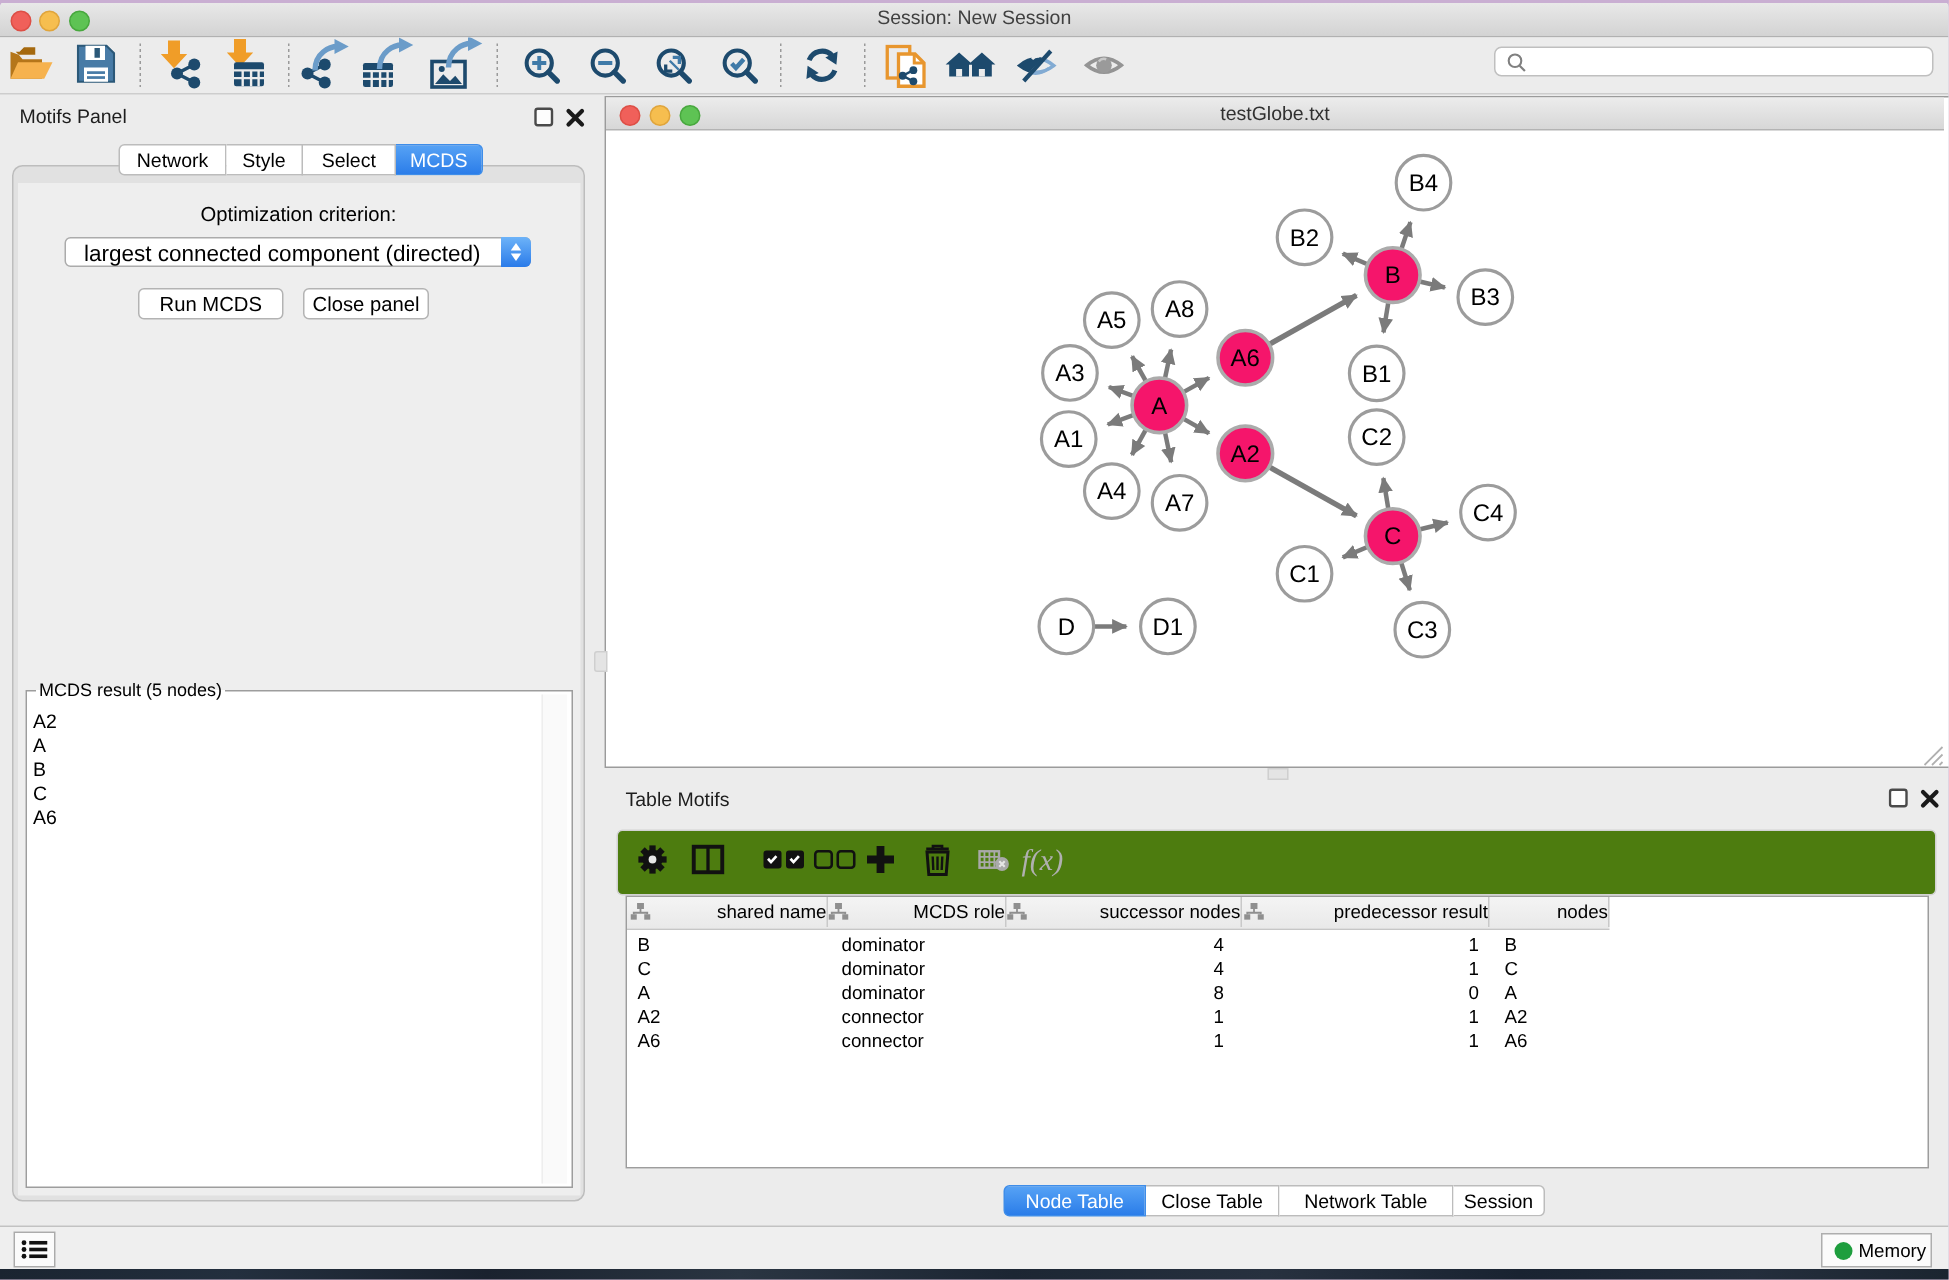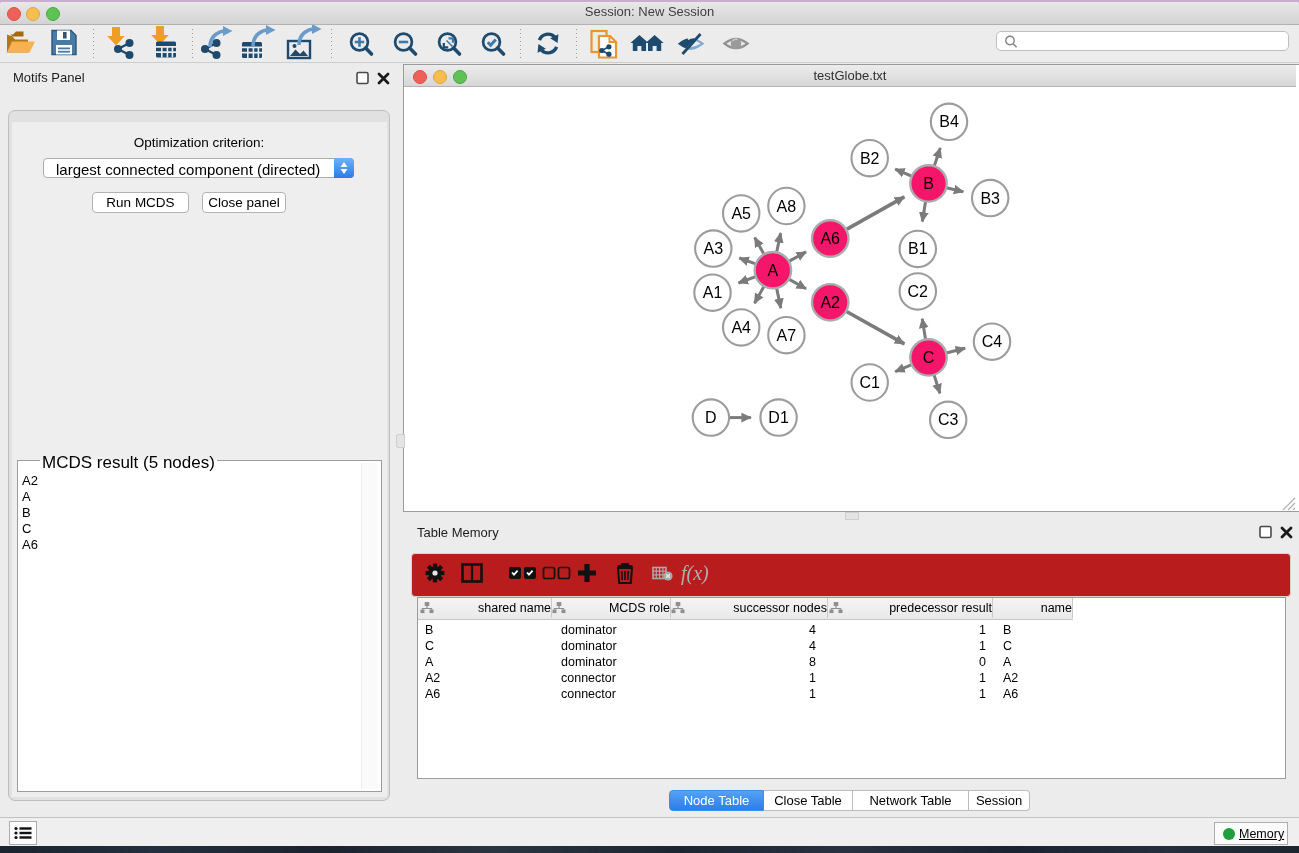--- a/index.html
+++ b/index.html
@@ -35,33 +35,33 @@
   #dropdown{position:absolute;left:43px;top:158px;width:311px;height:20px;background:#fff;
     border:1px solid #ababab;border-radius:4px;box-sizing:border-box;}
   #dd-text{position:absolute;left:12px;top:2px;font-size:15px;color:#000;}
   #dd-btn{position:absolute;right:-1px;top:-1px;width:20px;height:20px;
     background:linear-gradient(#6db3f8,#2a7be9);}
   .btn{position:absolute;height:21px;background:#fff;border:1px solid #b3b3b3;border-radius:4px;
     box-sizing:border-box;font-size:13.5px;text-align:center;line-height:19px;color:#000;}
   
   #mcds-box{position:absolute;left:17px;top:460px;width:365px;height:332px;background:#fff;
     border:1px solid #9d9d9d;box-sizing:border-box;}
-  #mcds-label{position:absolute;left:40px;top:453px;font-size:17px;color:#000;
+  #mcds-label{position:absolute;left:24px;top:453px;font-size:12px;color:#000;
     background:linear-gradient(#eeeeee 0 7px,#ffffff 7px);padding:0 2px;}
   #mcds-list{position:absolute;left:22px;top:473px;font-size:13px;color:#000;line-height:16px;}
   #mcds-scroll{position:absolute;right:3px;top:2px;width:16px;height:326px;background:#fafafa;border-left:1px solid #eeeeee;}
   
   #netwin{position:absolute;left:403px;top:64px;width:1064px;height:448px;background:#fff;
     border:1px solid #9b9b9b;box-sizing:border-box;}
   #net-titlebar{position:absolute;left:0;top:0;width:892px;height:21px;
     background:linear-gradient(#ececec,#d7d7d7);border-bottom:1px solid #b3b3b3;}
   #net-title{position:absolute;top:3px;left:0;width:892px;text-align:center;font-size:13px;color:#303030;}
   
   #tp-title{position:absolute;left:417px;top:525px;font-size:13px;color:#1d1d1d;}
-  #tp-toolbar{position:absolute;left:411px;top:553px;width:880px;height:44px;background:#b91c1c;
+  #tp-toolbar{position:absolute;left:411px;top:553px;width:880px;height:44px;background:#4d7c0f;
     border:1px solid #d2d2d2;border-radius:4px;box-sizing:border-box;}
   #tbl{position:absolute;left:417px;top:597px;width:869px;height:182px;background:#fff;
     border:1px solid #9d9d9d;box-sizing:border-box;}
   #tbl-head{position:absolute;left:0;top:0;width:655px;height:21px;
     background:linear-gradient(#f4f4f4,#e9e9e9);border-bottom:1px solid #c6c6c6;}
   .hcell{position:absolute;top:0;height:20px;border-right:1px solid #c9c9c9;
     font-size:12.5px;color:#000;text-align:right;line-height:20px;}
   .trow{position:absolute;font-size:12.5px;color:#000;height:16px;line-height:16px;}
   
   
@@ -236,20 +236,26 @@
       </svg>
     <div class="vsep" style="left:93px"></div>
     <div class="vsep" style="left:192px"></div>
     <div class="vsep" style="left:331px"></div>
     <div class="vsep" style="left:520px"></div>
     <div class="vsep" style="left:576px"></div>
     <div id="searchbox"></div>
   </div>
 
   <div id="cp-title">Motifs Panel</div>
+  <div class="tabrow" style="left:79px;top:96px;">
+    <div class="tab first" style="width:72px;">Network</div>
+    <div class="tab" style="width:51px;">Style</div>
+    <div class="tab" style="width:62px;">Select</div>
+    <div class="tab sel last" style="width:58px;">MCDS</div>
+  </div>
   <div id="cp-outer"></div>
   <div id="cp-inner"></div>
   <div id="optlabel">Optimization criterion:</div>
   <div id="dropdown">
     <div id="dd-text">largest connected component (directed)</div>
     <div id="dd-btn" style="border-radius:0 4px 4px 0;"><svg width="20" height="20">
           <path d="M10,4 l3.5,5 l-7,0 z" fill="#fff"></path>
           <path d="M10,16 l3.5,-5 l-7,0 z" fill="#fff"></path>
         </svg></div>
   </div>
@@ -331,21 +337,21 @@
 <text x="523.5" y="275.9" font-size="16" fill="#000" text-anchor="middle" font-family="Liberation Sans, sans-serif">C</text>
 <text x="464.7" y="301.0" font-size="16" fill="#000" text-anchor="middle" font-family="Liberation Sans, sans-serif">C1</text>
 <text x="512.8" y="209.9" font-size="16" fill="#000" text-anchor="middle" font-family="Liberation Sans, sans-serif">C2</text>
 <text x="543.2" y="338.3" font-size="16" fill="#000" text-anchor="middle" font-family="Liberation Sans, sans-serif">C3</text>
 <text x="587.0" y="260.2" font-size="16" fill="#000" text-anchor="middle" font-family="Liberation Sans, sans-serif">C4</text>
 <text x="305.9" y="336.1" font-size="16" fill="#000" text-anchor="middle" font-family="Liberation Sans, sans-serif">D</text>
 <text x="373.6" y="336.1" font-size="16" fill="#000" text-anchor="middle" font-family="Liberation Sans, sans-serif">D1</text>
 </svg></div>
   </div>
 
-  <div id="tp-title">Table Memory</div>
+  <div id="tp-title">Table Motifs</div>
   <div id="tp-toolbar"><svg width="880" height="44" viewBox="0 0 880 44" xmlns="http://www.w3.org/2000/svg">
         <g transform="translate(23,19)">
           <rect x="-2.1" y="-9.4" width="4.2" height="4.5" fill="#111111" transform="rotate(0)"></rect>
           <rect x="-2.1" y="-9.4" width="4.2" height="4.5" fill="#111111" transform="rotate(45)"></rect>
           <rect x="-2.1" y="-9.4" width="4.2" height="4.5" fill="#111111" transform="rotate(90)"></rect>
           <rect x="-2.1" y="-9.4" width="4.2" height="4.5" fill="#111111" transform="rotate(135)"></rect>
           <rect x="-2.1" y="-9.4" width="4.2" height="4.5" fill="#111111" transform="rotate(180)"></rect>
           <rect x="-2.1" y="-9.4" width="4.2" height="4.5" fill="#111111" transform="rotate(225)"></rect>
           <rect x="-2.1" y="-9.4" width="4.2" height="4.5" fill="#111111" transform="rotate(270)"></rect>
           <rect x="-2.1" y="-9.4" width="4.2" height="4.5" fill="#111111" transform="rotate(315)"></rect>
@@ -386,21 +392,21 @@
           <path d="M4.2,1.2 l3.6,3.6 M7.8,1.2 l-3.6,3.6" stroke="#e7e7e7" stroke-width="1.4"></path>
         </g>
         <text x="269" y="26" font-size="20" font-style="italic" fill="#b0b0b0" font-family="Liberation Serif,serif">f(x)</text>
       </svg></div>
   <div id="tbl">
     <div id="tbl-head">
       <div class="hcell" style="left:0;width:133px;">shared name</div>
       <div class="hcell" style="left:134px;width:118px;">MCDS role</div>
       <div class="hcell" style="left:253px;width:156px;">successor nodes</div>
       <div class="hcell" style="left:410px;width:164px;">predecessor result</div>
-      <div class="hcell" style="left:575px;width:79px;border-right:1px solid #c9c9c9;">name</div>
+      <div class="hcell" style="left:575px;width:79px;border-right:1px solid #c9c9c9;">nodes</div>
     </div>
     <svg style="position:absolute;left:0;top:0;" width="655" height="21">
         <g transform="translate(9,10)">
           <g fill="#8f8f8f">
             <rect x="-2.3" y="-6" width="4.6" height="4"></rect>
             <rect x="-6.5" y="1.5" width="4" height="3.6"></rect>
             <rect x="2.5" y="1.5" width="4" height="3.6"></rect>
             <path d="M0,-2 L0,0.5 M-4.5,1.5 L-4.5,0.5 L4.5,0.5 L4.5,1.5" stroke="#8f8f8f" stroke-width="1.2" fill="none"></path>
           </g>
         </g>
@@ -465,21 +471,21 @@
   <div id="statusbar"></div>
     <svg class="abs" style="left:356px;top:71px;" width="36" height="15">
 <rect x="1" y="1.5" width="11" height="11" rx="1.5" fill="#fdfdfd" stroke="#4a4a4a" stroke-width="1.6"></rect>
 <path d="M23,3 L32,12 M32,3 L23,12" stroke="#1a1a1a" stroke-width="2.8" stroke-linecap="round"></path>
     </svg>
 <svg class="abs" style="left:1259px;top:525px;" width="36" height="15">
 <rect x="1" y="1.5" width="11" height="11" rx="1.5" fill="#fdfdfd" stroke="#4a4a4a" stroke-width="1.6"></rect>
 <path d="M23,3 L32,12 M32,3 L23,12" stroke="#1a1a1a" stroke-width="2.8" stroke-linecap="round"></path>
     </svg>
   <div id="listbtn"></div>
-  <div id="memorybtn"><span style="display:inline-block;width:12px;height:12px;border-radius:50%;background:#1e9e3e;margin:5px 4px 0 8px;vertical-align:top;"></span><span style="display:inline-block;margin-top:4px;text-decoration:underline;">Memory</span></div>
+  <div id="memorybtn"><span style="display:inline-block;width:12px;height:12px;border-radius:50%;background:#1e9e3e;margin:5px 4px 0 8px;vertical-align:top;"></span><span style="display:inline-block;margin-top:4px;">Memory</span></div>
 </div>
 <div class="abs" style="left:396px;top:434px;width:7px;height:12px;background:#e4e4e4;border:1px solid #cfcfcf;border-radius:2px 0 0 2px;"></div>
 <div class="abs" style="left:845px;top:512px;width:12px;height:6px;background:#e4e4e4;border:1px solid #cfcfcf;"></div>
 <svg class="abs" style="left:1281px;top:496px;" width="15" height="15">
     <path d="M14,2 L2,14 M14,7 L7,14 M14,12 L12,14" stroke="#b0b0b0" stroke-width="1.2"></path>
   </svg>
 <svg class="abs" style="left:14px;top:826px;" width="18" height="14">
 <g fill="#111">
       <circle cx="2" cy="2.5" r="1.6"></circle>
       <circle cx="2" cy="7" r="1.6"></circle>

